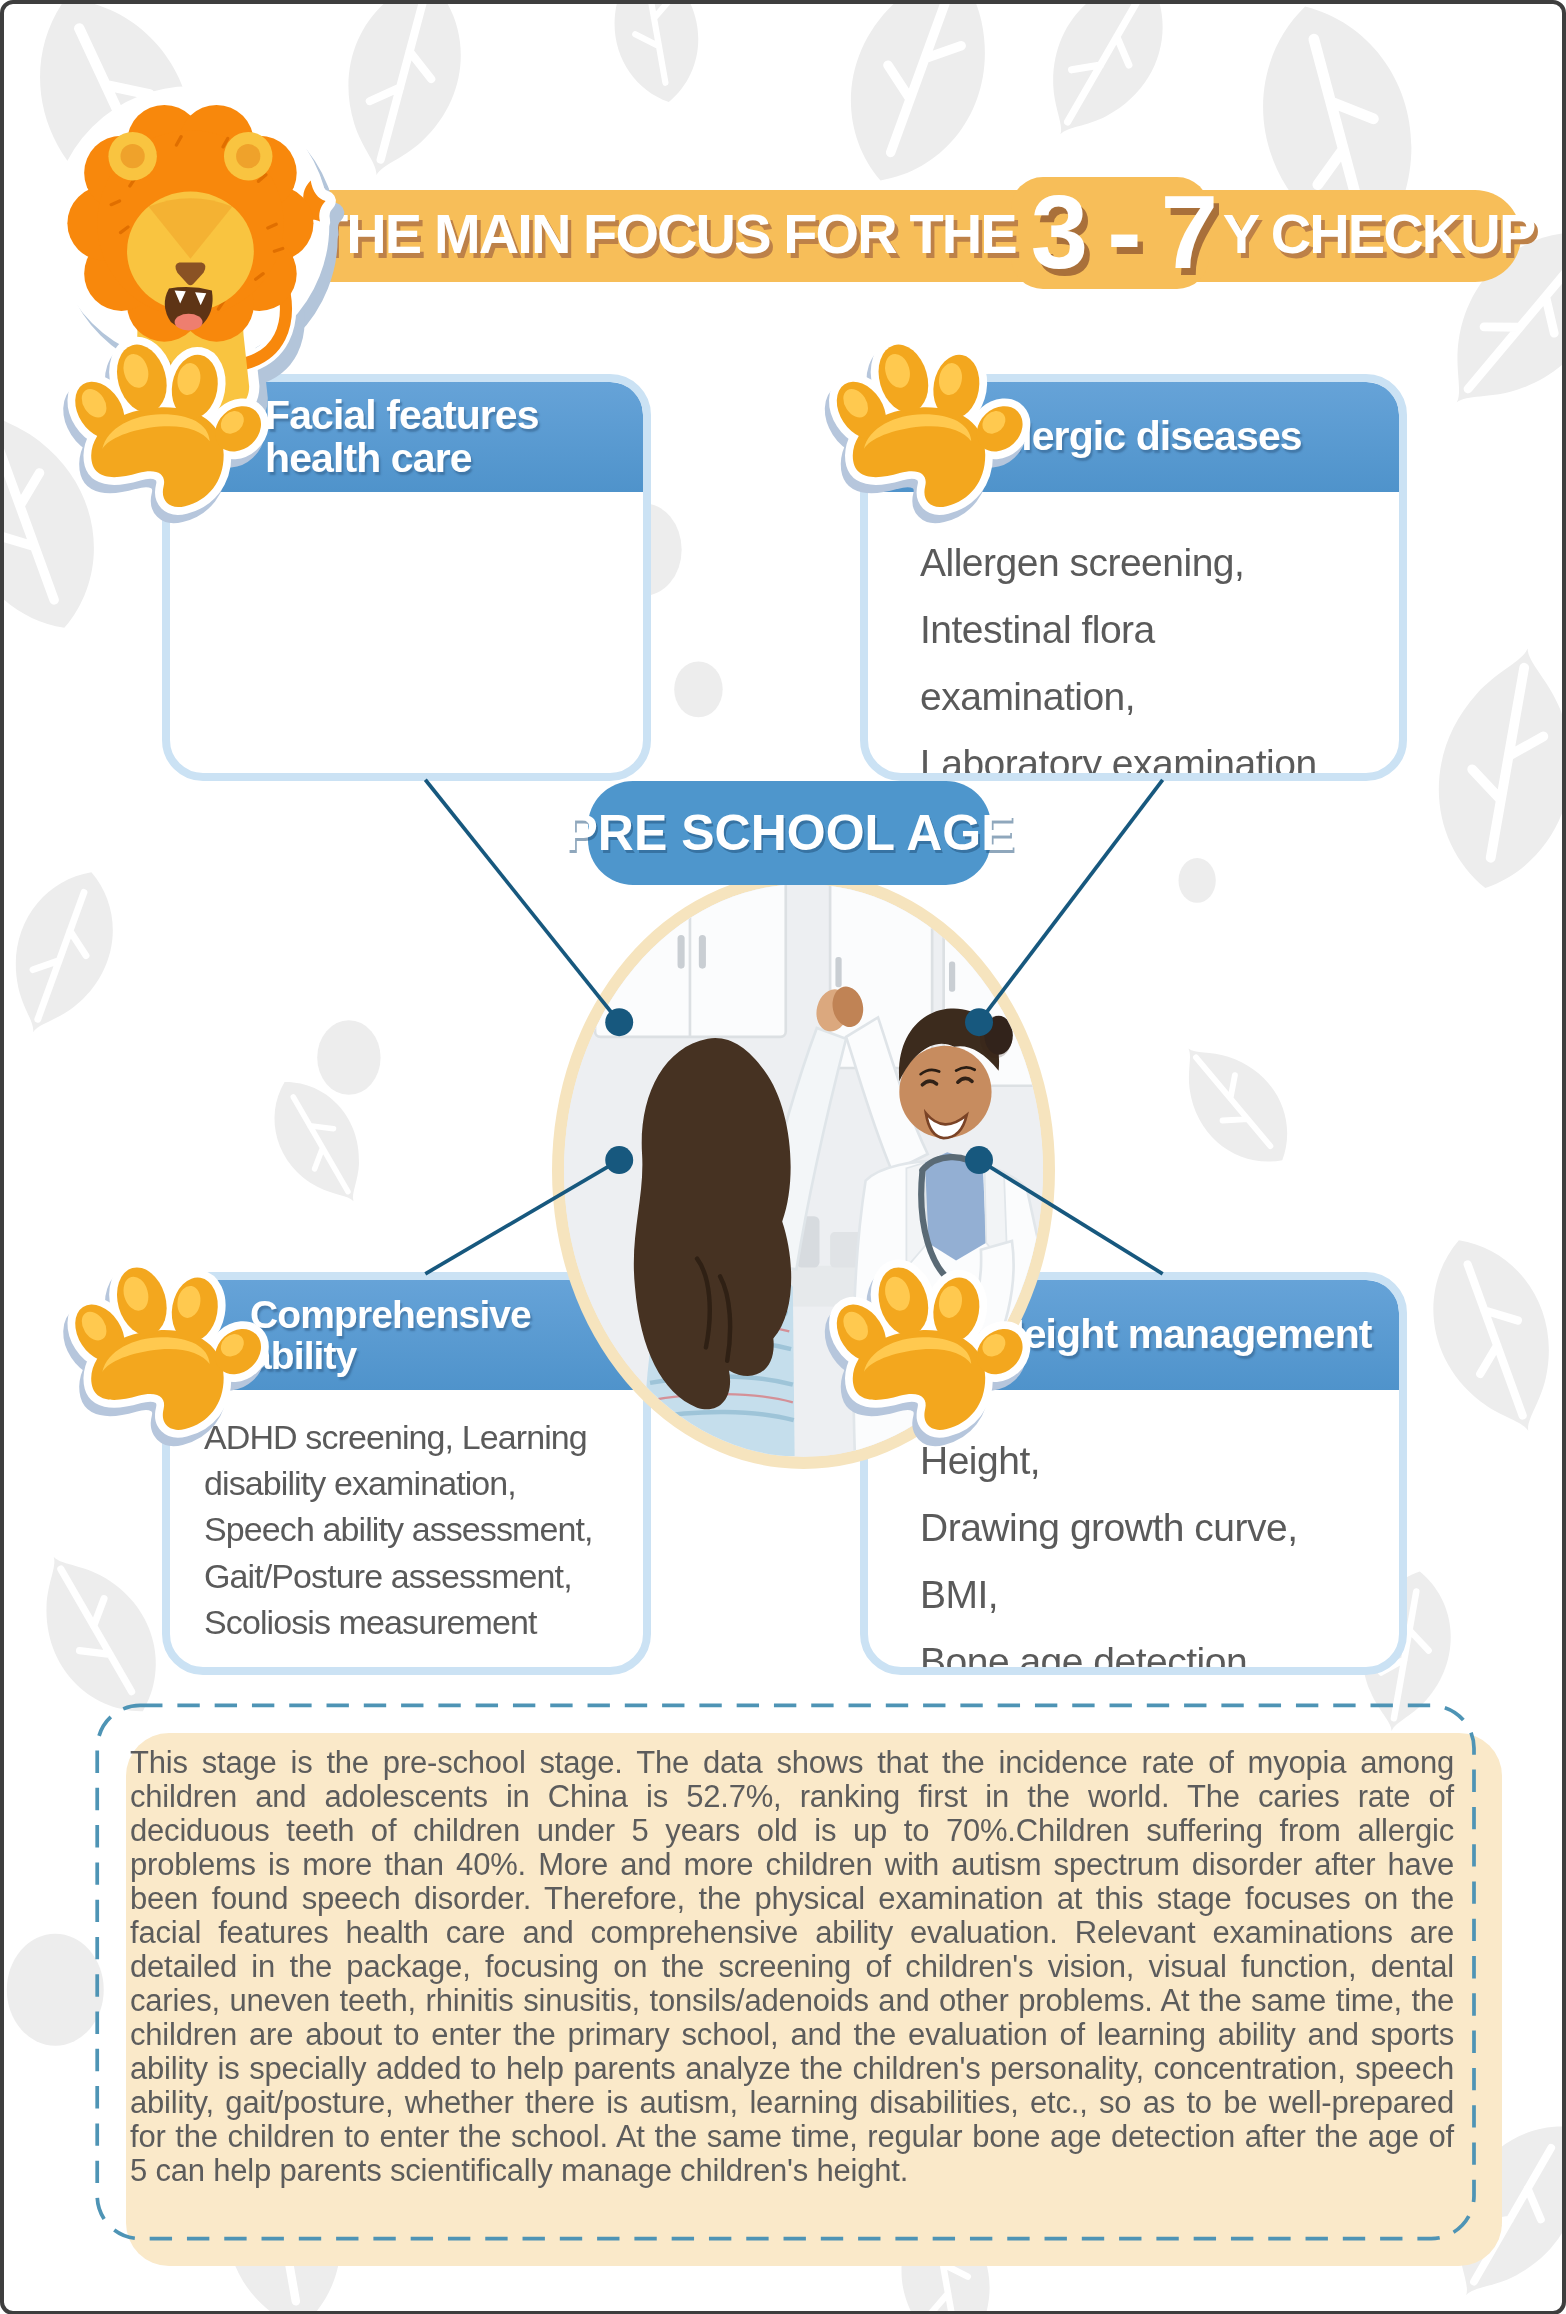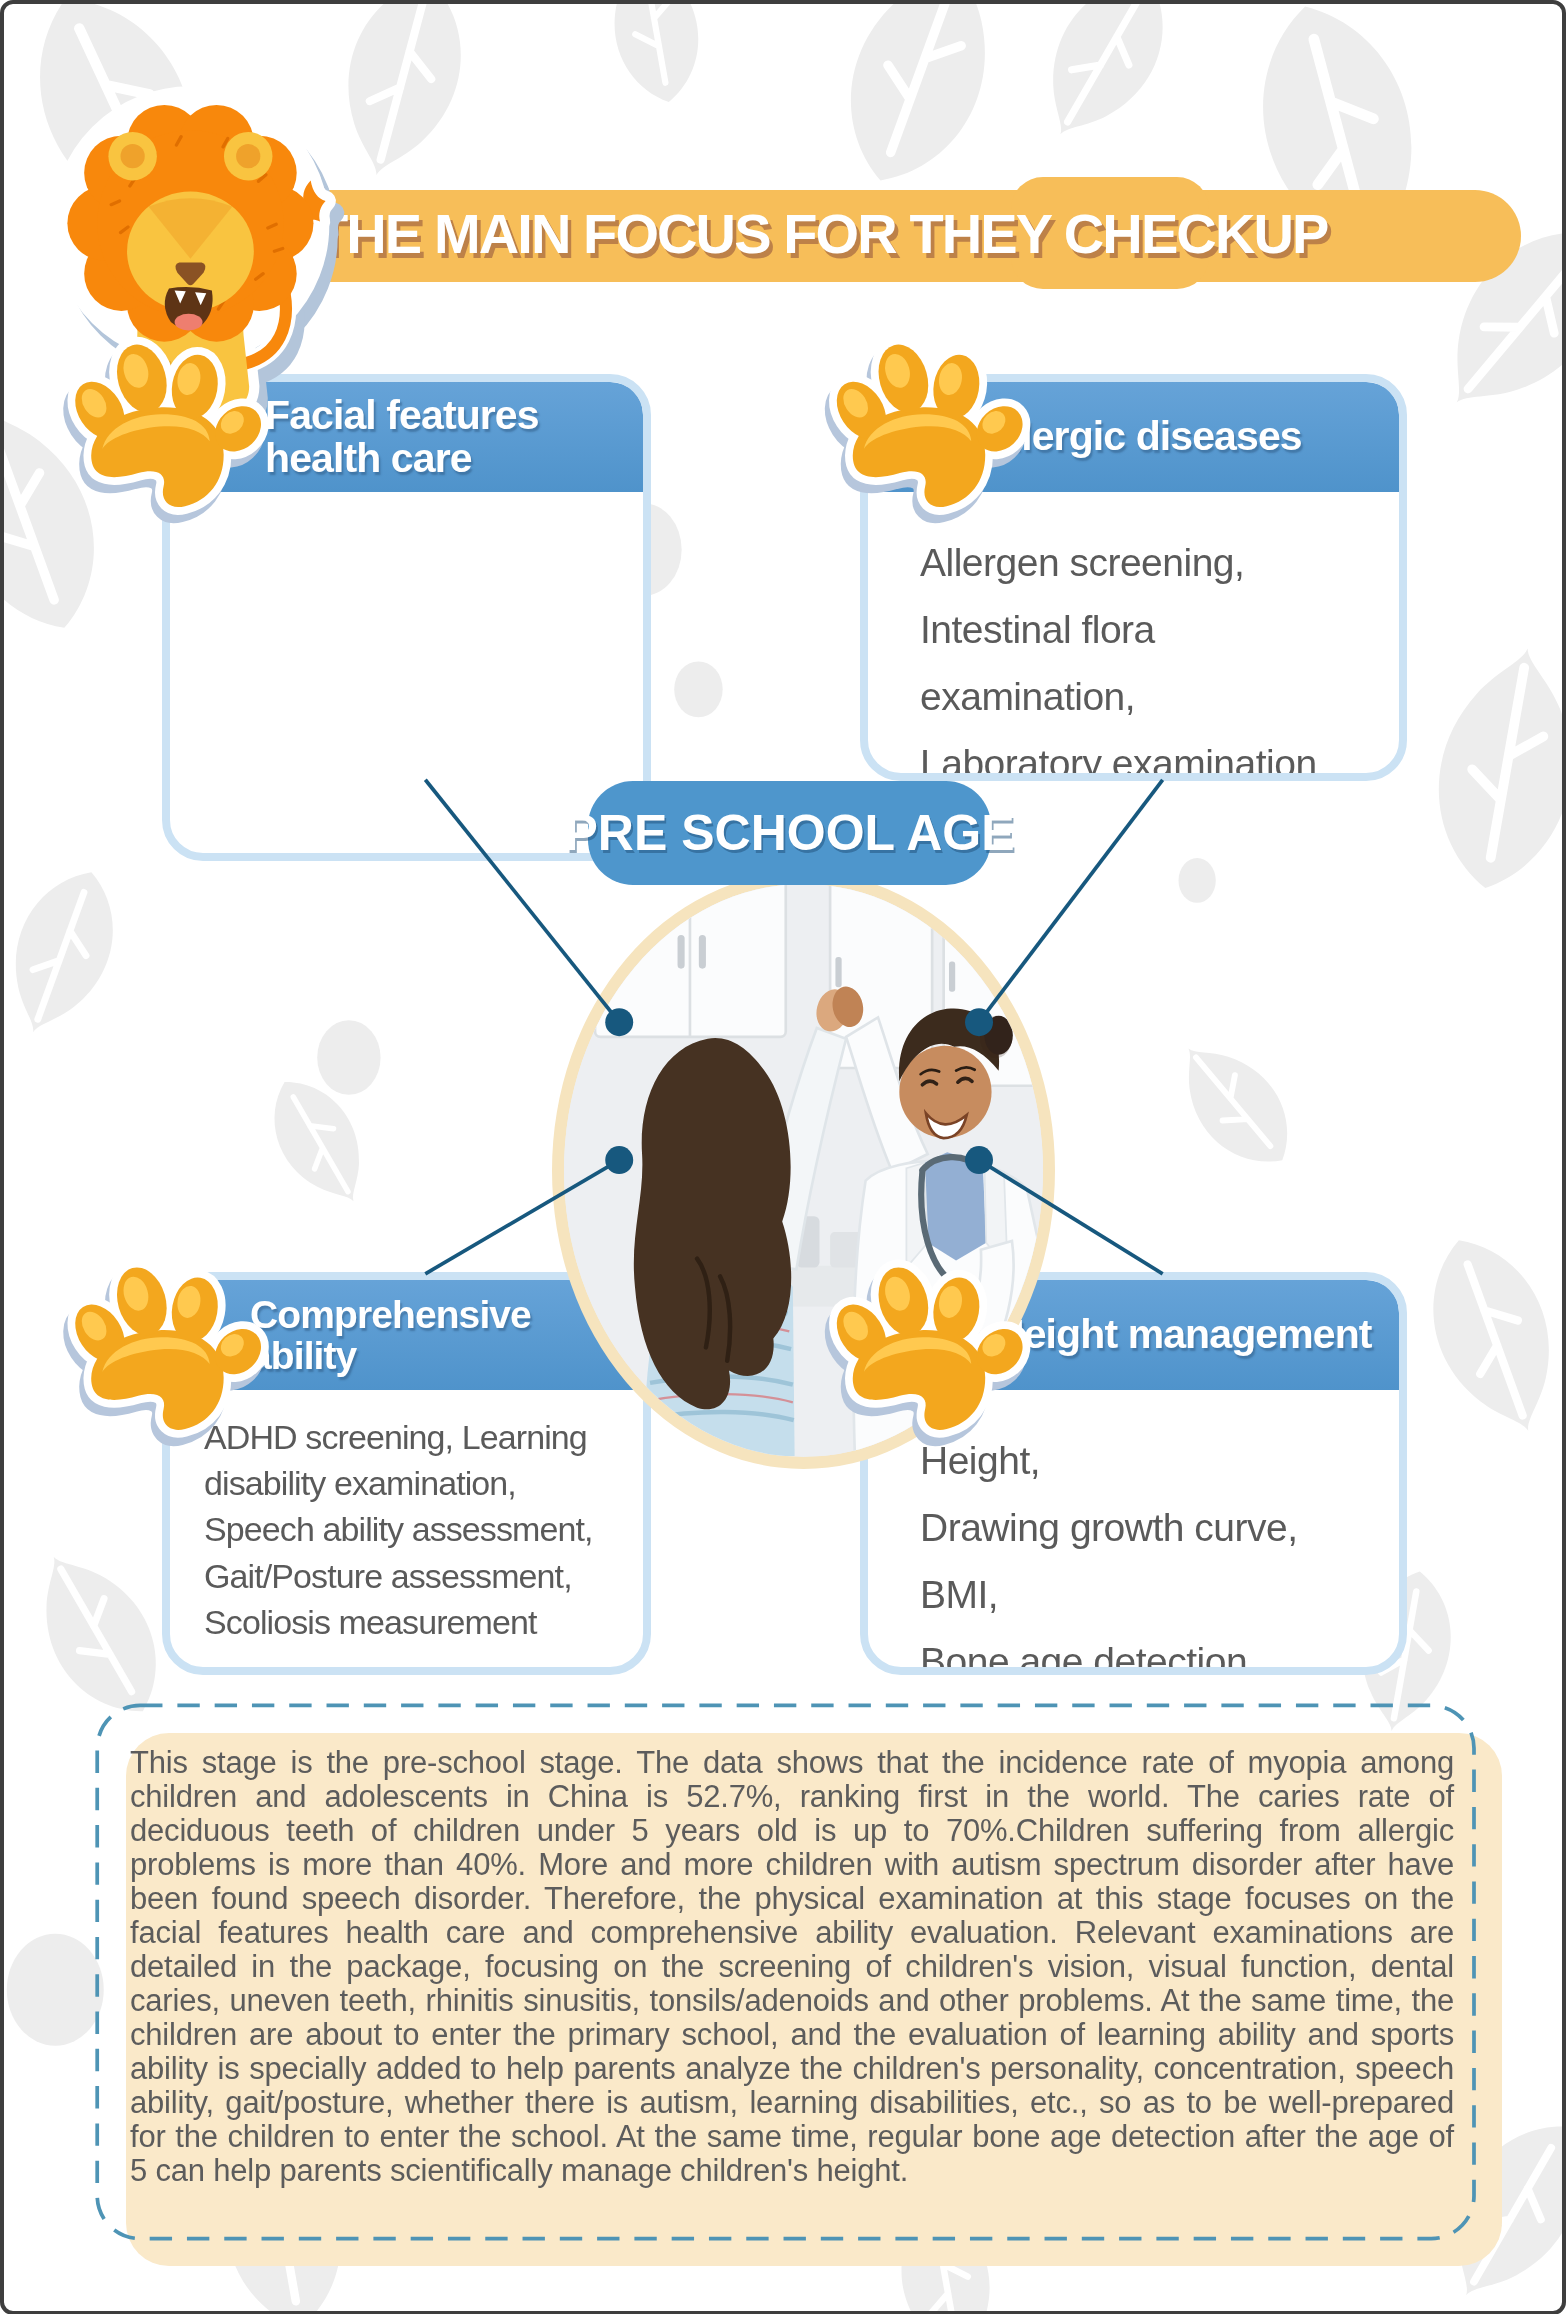--- a/index.html
+++ b/index.html
@@ -33,21 +33,21 @@
   .title-age{
     font-weight:bold;font-size:103px;color:#ffffff;letter-spacing:-4.7px;
     margin:0 9.3px 0 15px;text-shadow:5.6px 6.5px 0 #A9703A;line-height:0.9;
   }
 
   
   .card{
     position:absolute;background:#ffffff;border:8.4px solid #CBE2F4;
     border-radius:41px;box-sizing:border-box;overflow:hidden;z-index:2;
   }
-  .card-facial       {left:158px;top:370px;width:489px;height:487px;}
+  .card-facial       {left:158px;top:370px;width:489px;height:407px;}
   .card-allergic     {left:856px;top:370px;width:547px;height:407px;}
   .card-comprehensive{left:158px;top:1268px;width:489px;height:403px;}
   .card-height       {left:856px;top:1268px;width:547px;height:403px;}
   .card-band{
     height:110px;background:linear-gradient(#66A3D8,#4F93CB);
     border-radius:32px 32px 0 0;display:flex;align-items:center;
     box-sizing:border-box;
   }
   .card-band-title{
     color:#ffffff;font-weight:bold;font-size:41px;line-height:1.06;
@@ -127,20 +127,21 @@
       <ellipse cx="1280" cy="940" rx="20" ry="24"></ellipse>
       <ellipse cx="55" cy="2130" rx="52" ry="60"></ellipse>
     </g>
     <use href="#leaf" transform="translate(938,1330) scale(0.95) rotate(15)" fill="#F6E8CB"></use>
   </svg>
 
   <div class="banner-bar z1"></div>
   <div class="banner-blob z1"></div>
   <div class="banner-title">
     <span class="title-prefix">THE MAIN FOCUS FOR THE</span>
+    <span class="title-age">3 - 7</span>
     <span class="title-suffix">Y CHECKUP</span>
   </div>
 
   <svg class="layer z3" viewBox="0 0 1680 2483">
     <g transform="translate(55,55)">
 
       <g transform="translate(9,13)" fill="#B3C5DA" stroke="#B3C5DA" stroke-width="22" stroke-linejoin="round">
         <circle cx="145" cy="182" r="138"></circle>
         <path d="M 88,300 C 88,265 112,248 145,248 C 178,248 202,265 202,300 L 208,355 C 208,372 196,382 182,382 L 108,382 C 94,382 84,372 84,355 Z"></path>
         <path d="M 205,330 C 240,320 252,290 246,255 C 241,228 250,205 262,190" fill="none" stroke-linecap="round"></path>

